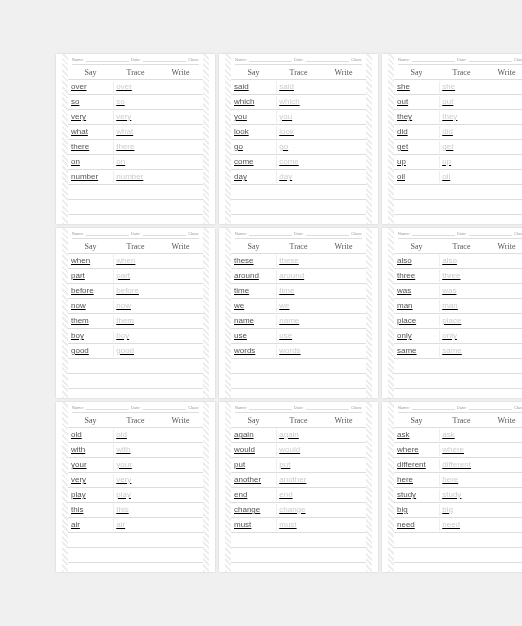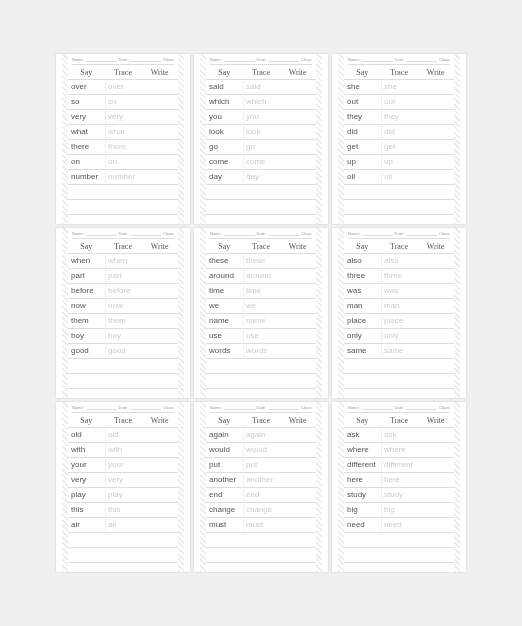--- a/index.html
+++ b/index.html
@@ -17,21 +17,21 @@
     display: grid;
     grid-template-columns: repeat(3, 1fr);
     grid-template-rows: repeat(3, 1fr);
     gap: 4px;
     width: 410px;
   }
   .worksheet {
     background: #fff;
     box-shadow: 0 0 2px rgba(0,0,0,0.15);
     position: relative;
-    width: 134px;
+    width: 159px;
     height: 170px;
     border-left: 6px solid transparent;
     border-right: 6px solid transparent;
     background-image:
       repeating-linear-gradient(45deg, #eee 0 2px, #fff 2px 4px),
       repeating-linear-gradient(45deg, #eee 0 2px, #fff 2px 4px),
       linear-gradient(#fff, #fff);
     background-size: 6px 100%, 6px 100%, 100% 100%;
     background-position: left top, right top, center;
     background-repeat: no-repeat;
@@ -74,20 +74,21 @@
     border-bottom: 1px solid #ddd;
     padding: 2px 0;
   }
   .headers div {
     flex: 1;
   }
   .rows {
     flex: 1;
     display: flex;
     flex-direction: column;
+    text-decoration: underline;
   }
   .row {
     display: flex;
     border-bottom: 1px solid #ddd;
     font-size: 8px;
     line-height: 1.5;
     height: 14px;
     align-items: center;
   }
   .row .say {

